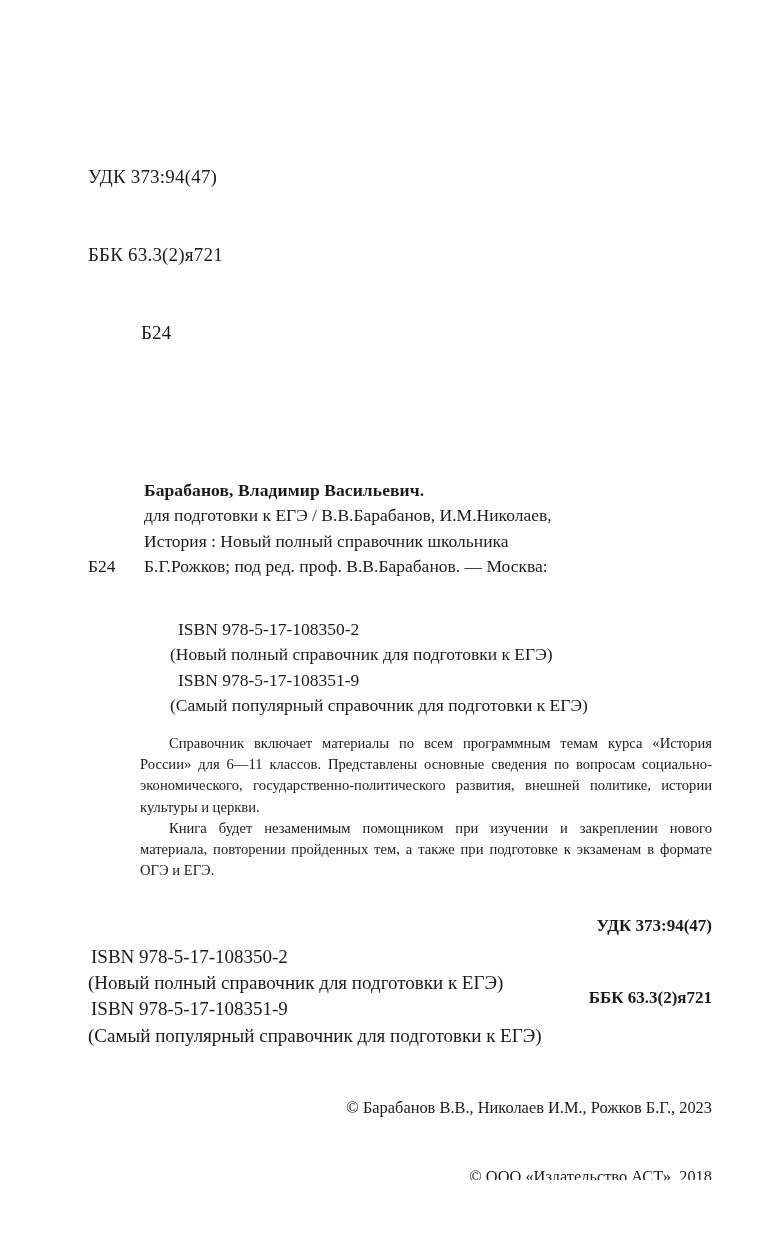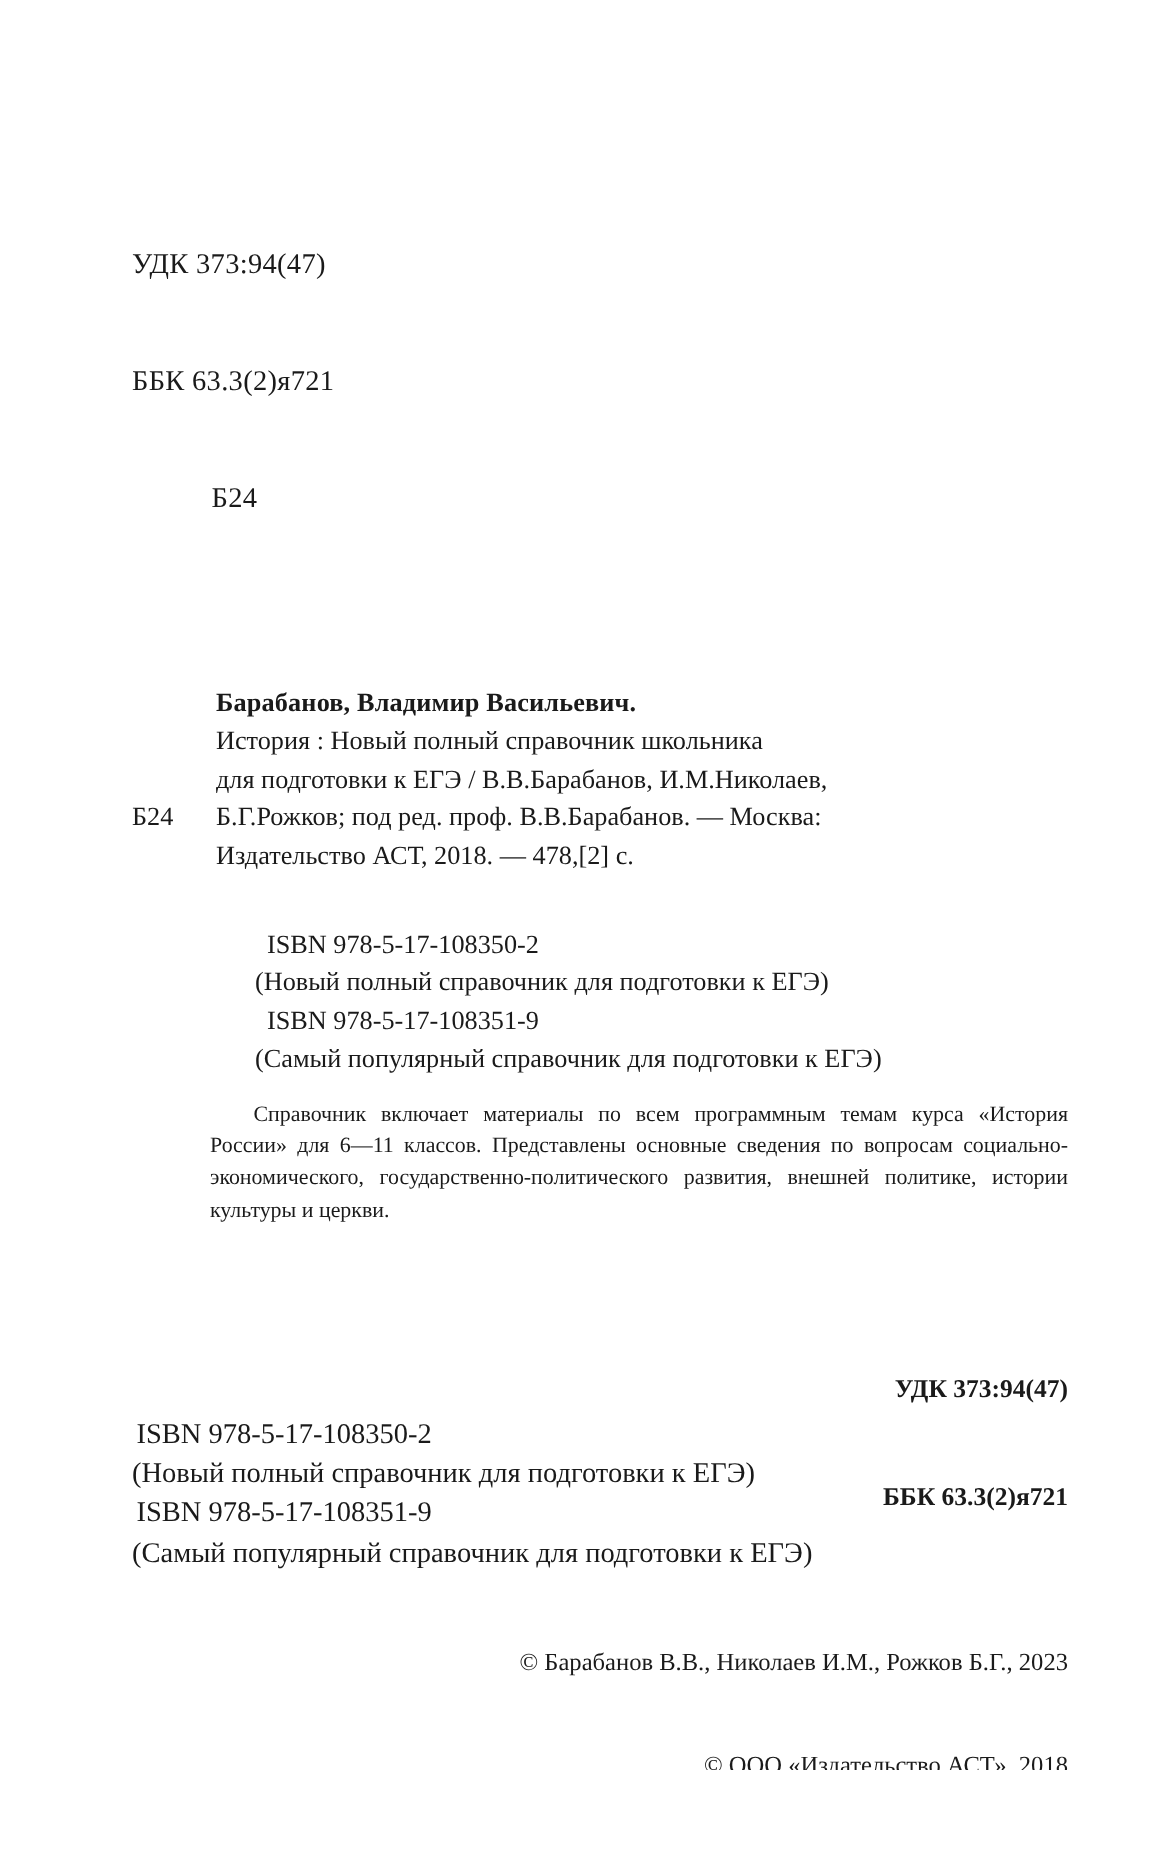--- a/index.html
+++ b/index.html
@@ -30,21 +30,21 @@
   .classification .line { display: block; }
   .classification .line-indent {
     display: block;
     padding-left: 53px;
   }
 
   
   .record {
     position: absolute;
     left: 88px;
-    top: 456px;
+    top: 478px;
     width: 624px;
     font-size: 17.5px;
     line-height: 25.4px;
   }
   .record-author {
     font-weight: bold;
     padding-left: 56px;
     letter-spacing: 0.1px;
   }
   .record-body {
@@ -137,36 +137,36 @@
   <div class="classification">
     <span class="line">УДК 373:94(47)</span>
     <span class="line">ББК 63.3(2)я721</span>
     <span class="line-indent">Б24</span>
   </div>
 
   <div class="record">
     <div class="record-author">Барабанов, Владимир Васильевич.</div>
     <div class="record-body">
       <span class="record-sign">Б24</span>
+      <span class="ln">для подготовки к ЕГЭ / В.В.Барабанов, И.М.Николаев,</span>
       <span class="ln">История : Новый полный справочник школьника</span>
-      <span class="ln">для подготовки к ЕГЭ / В.В.Барабанов, И.М.Николаев,</span>
       <span class="ln">Б.Г.Рожков; под ред. проф. В.В.Барабанов. — Москва:</span>
-      <span class="ln">Издательство АСТ, 2018. — 478,[2] с.</span>
     </div>
   </div>
 
   <div class="isbn-mid">
     <span class="ln is-isbn">ISBN 978-5-17-108350-2</span>
     <span class="ln">(Новый полный справочник для подготовки к ЕГЭ)</span>
     <span class="ln is-isbn">ISBN 978-5-17-108351-9</span>
     <span class="ln">(Самый популярный справочник для подготовки к ЕГЭ)</span>
   </div>
 
   <div class="annotation">
     <p>Справочник включает материалы по всем программным темам курса «История России» для 6—11 классов. Представлены основные сведения по вопросам социально-экономического, государственно-политического развития, внешней политике, истории культуры и церкви.</p>
+    <p>Книга будет незаменимым помощником при изучении и закреплении нового материала, повторении пройденных тем, а также при подготовке к экзаменам в формате ОГЭ и ЕГЭ.</p>
   </div>
 
   <div class="classification-repeat">
     <span class="line">УДК 373:94(47)</span>
     <span class="line">ББК 63.3(2)я721</span>
   </div>
 
   <div class="isbn-bottom">
     <span class="ln is-isbn">ISBN 978-5-17-108350-2</span>
     <span class="ln">(Новый полный справочник для подготовки к ЕГЭ)</span>

